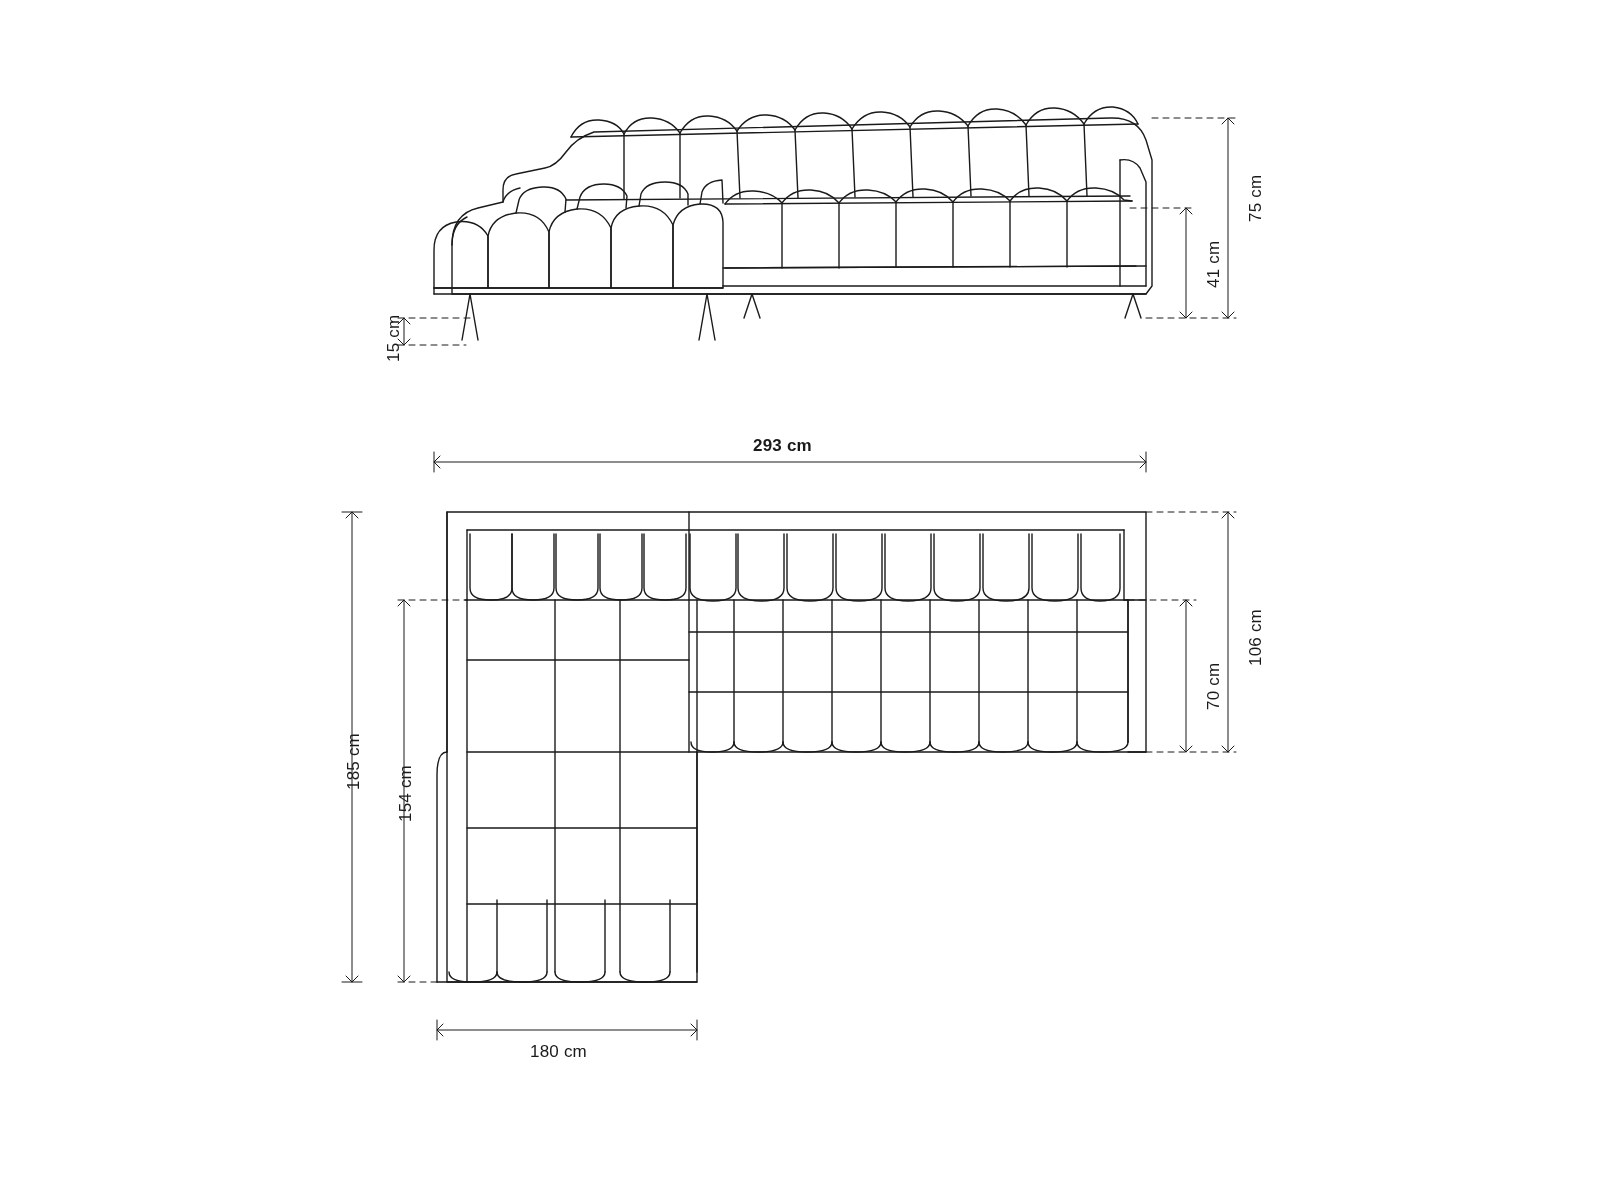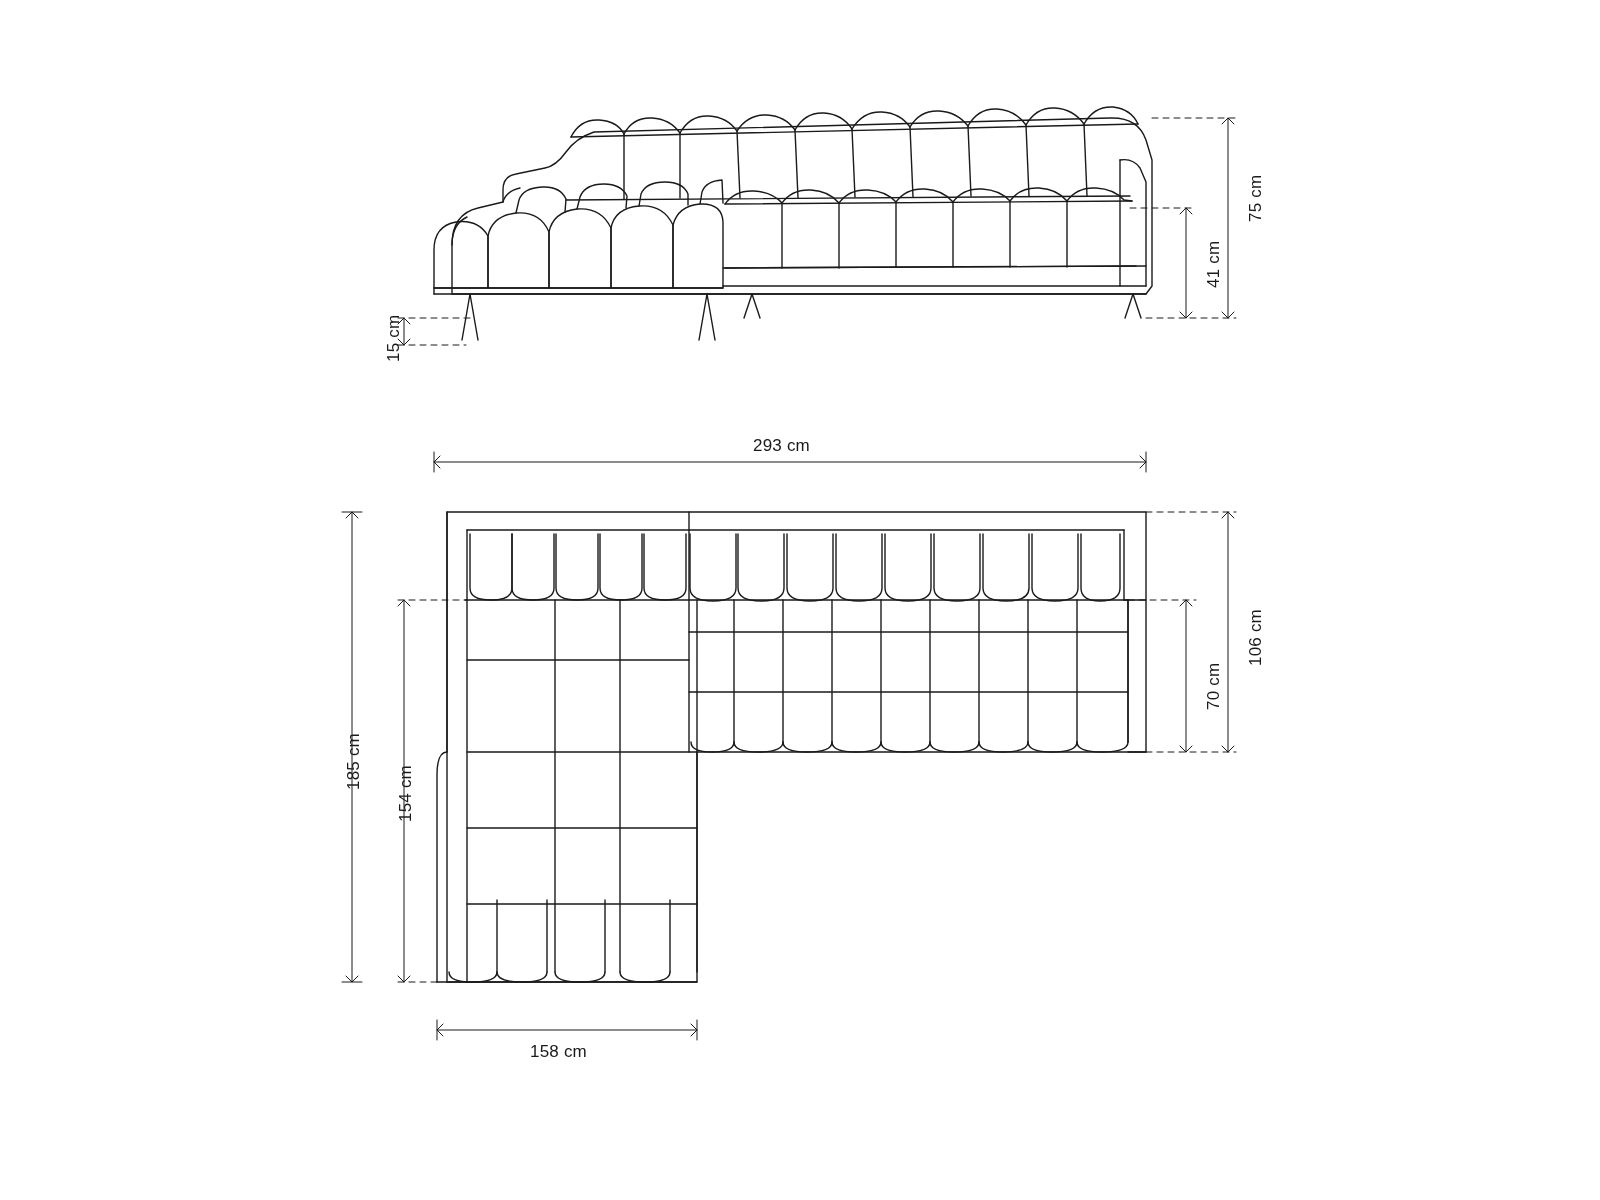--- a/index.html
+++ b/index.html
@@ -257,25 +257,25 @@
       </g>
     </g>
   </svg>
 
   <div class="dim-label vertical" style="left:1246px; top:222px;">75 cm</div>
 
   <div class="dim-label vertical" style="left:1204px; top:288px;">41 cm</div>
 
   <div class="dim-label vertical" style="left:384px; top:362px;">15 cm</div>
 
-  <div class="dim-label" style="left:753px; top:436px;">293 cm</div>
+  <div class="dim-label" style="left:753px; top:436px;font-weight:bold;">293 cm</div>
 
   <div class="dim-label vertical" style="left:344px; top:790px;">185 cm</div>
 
   <div class="dim-label vertical" style="left:396px; top:822px;">154 cm</div>
 
   <div class="dim-label vertical" style="left:1246px; top:666px;">106 cm</div>
 
   <div class="dim-label vertical" style="left:1204px; top:710px;">70 cm</div>
 
-  <div class="dim-label" style="left:530px; top:1042px;">158 cm</div>
+  <div class="dim-label" style="left:530px; top:1042px;">180 cm</div>
 
 </div>
 
 </body></html>

